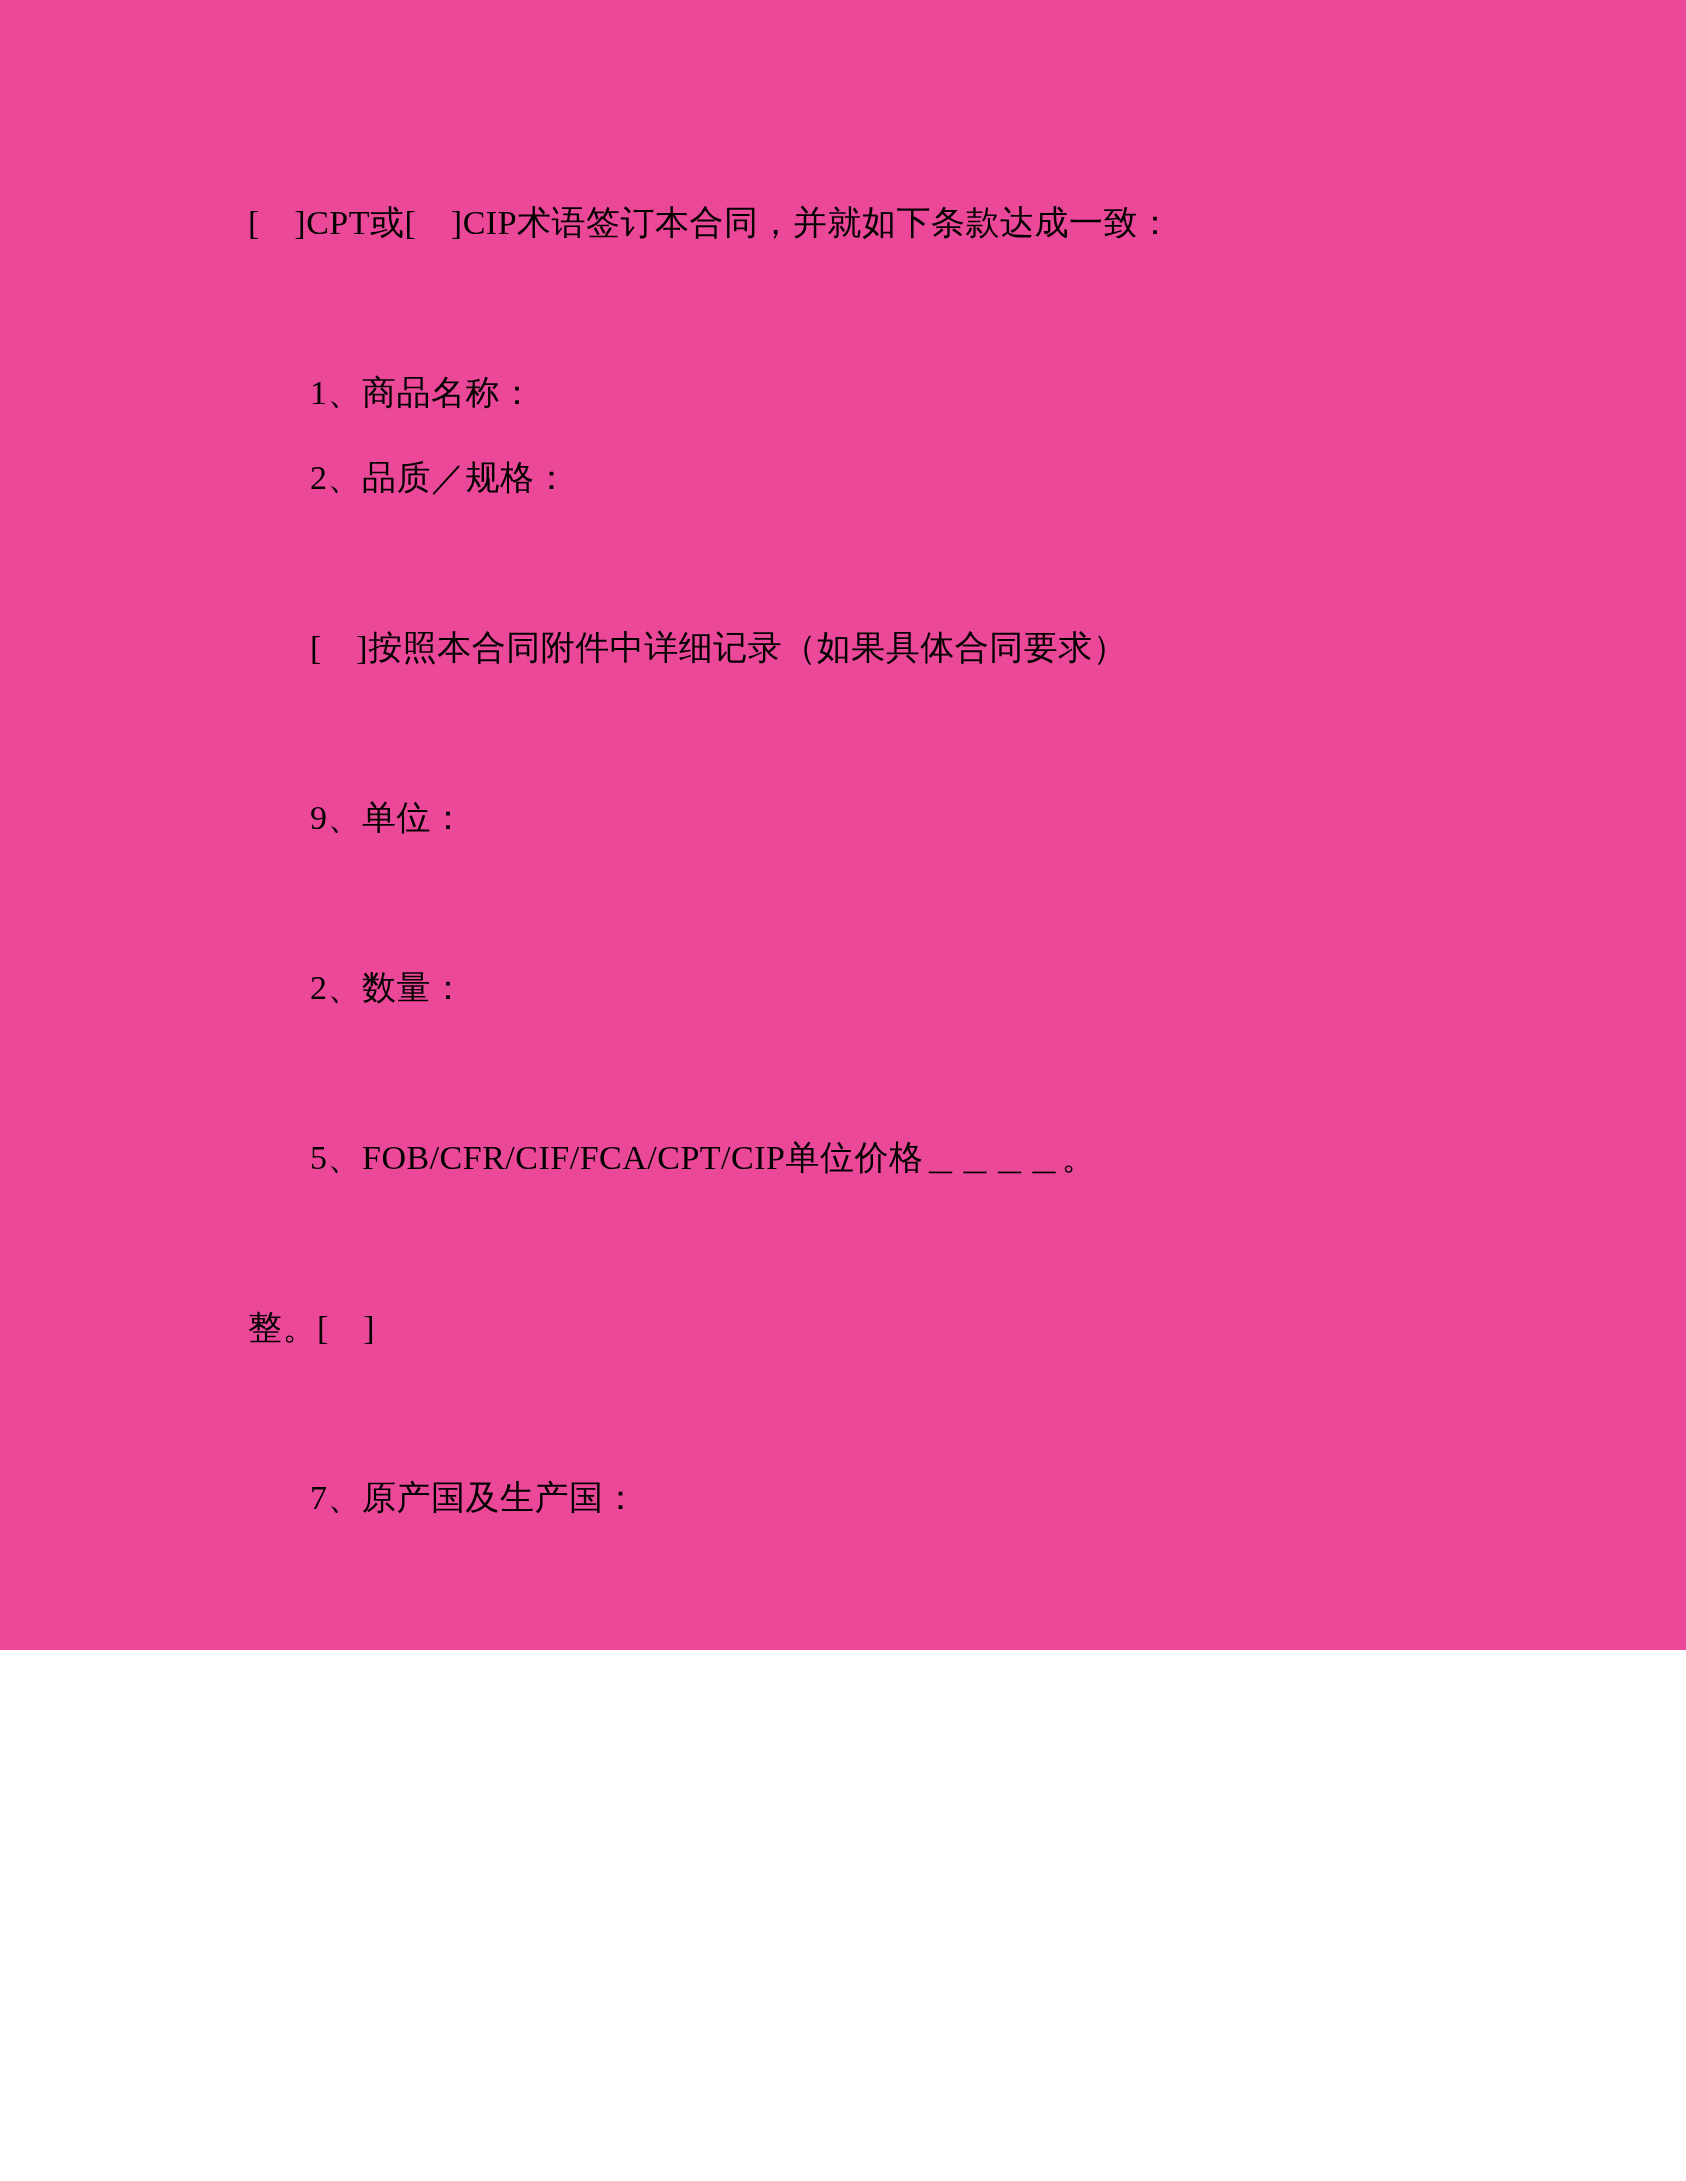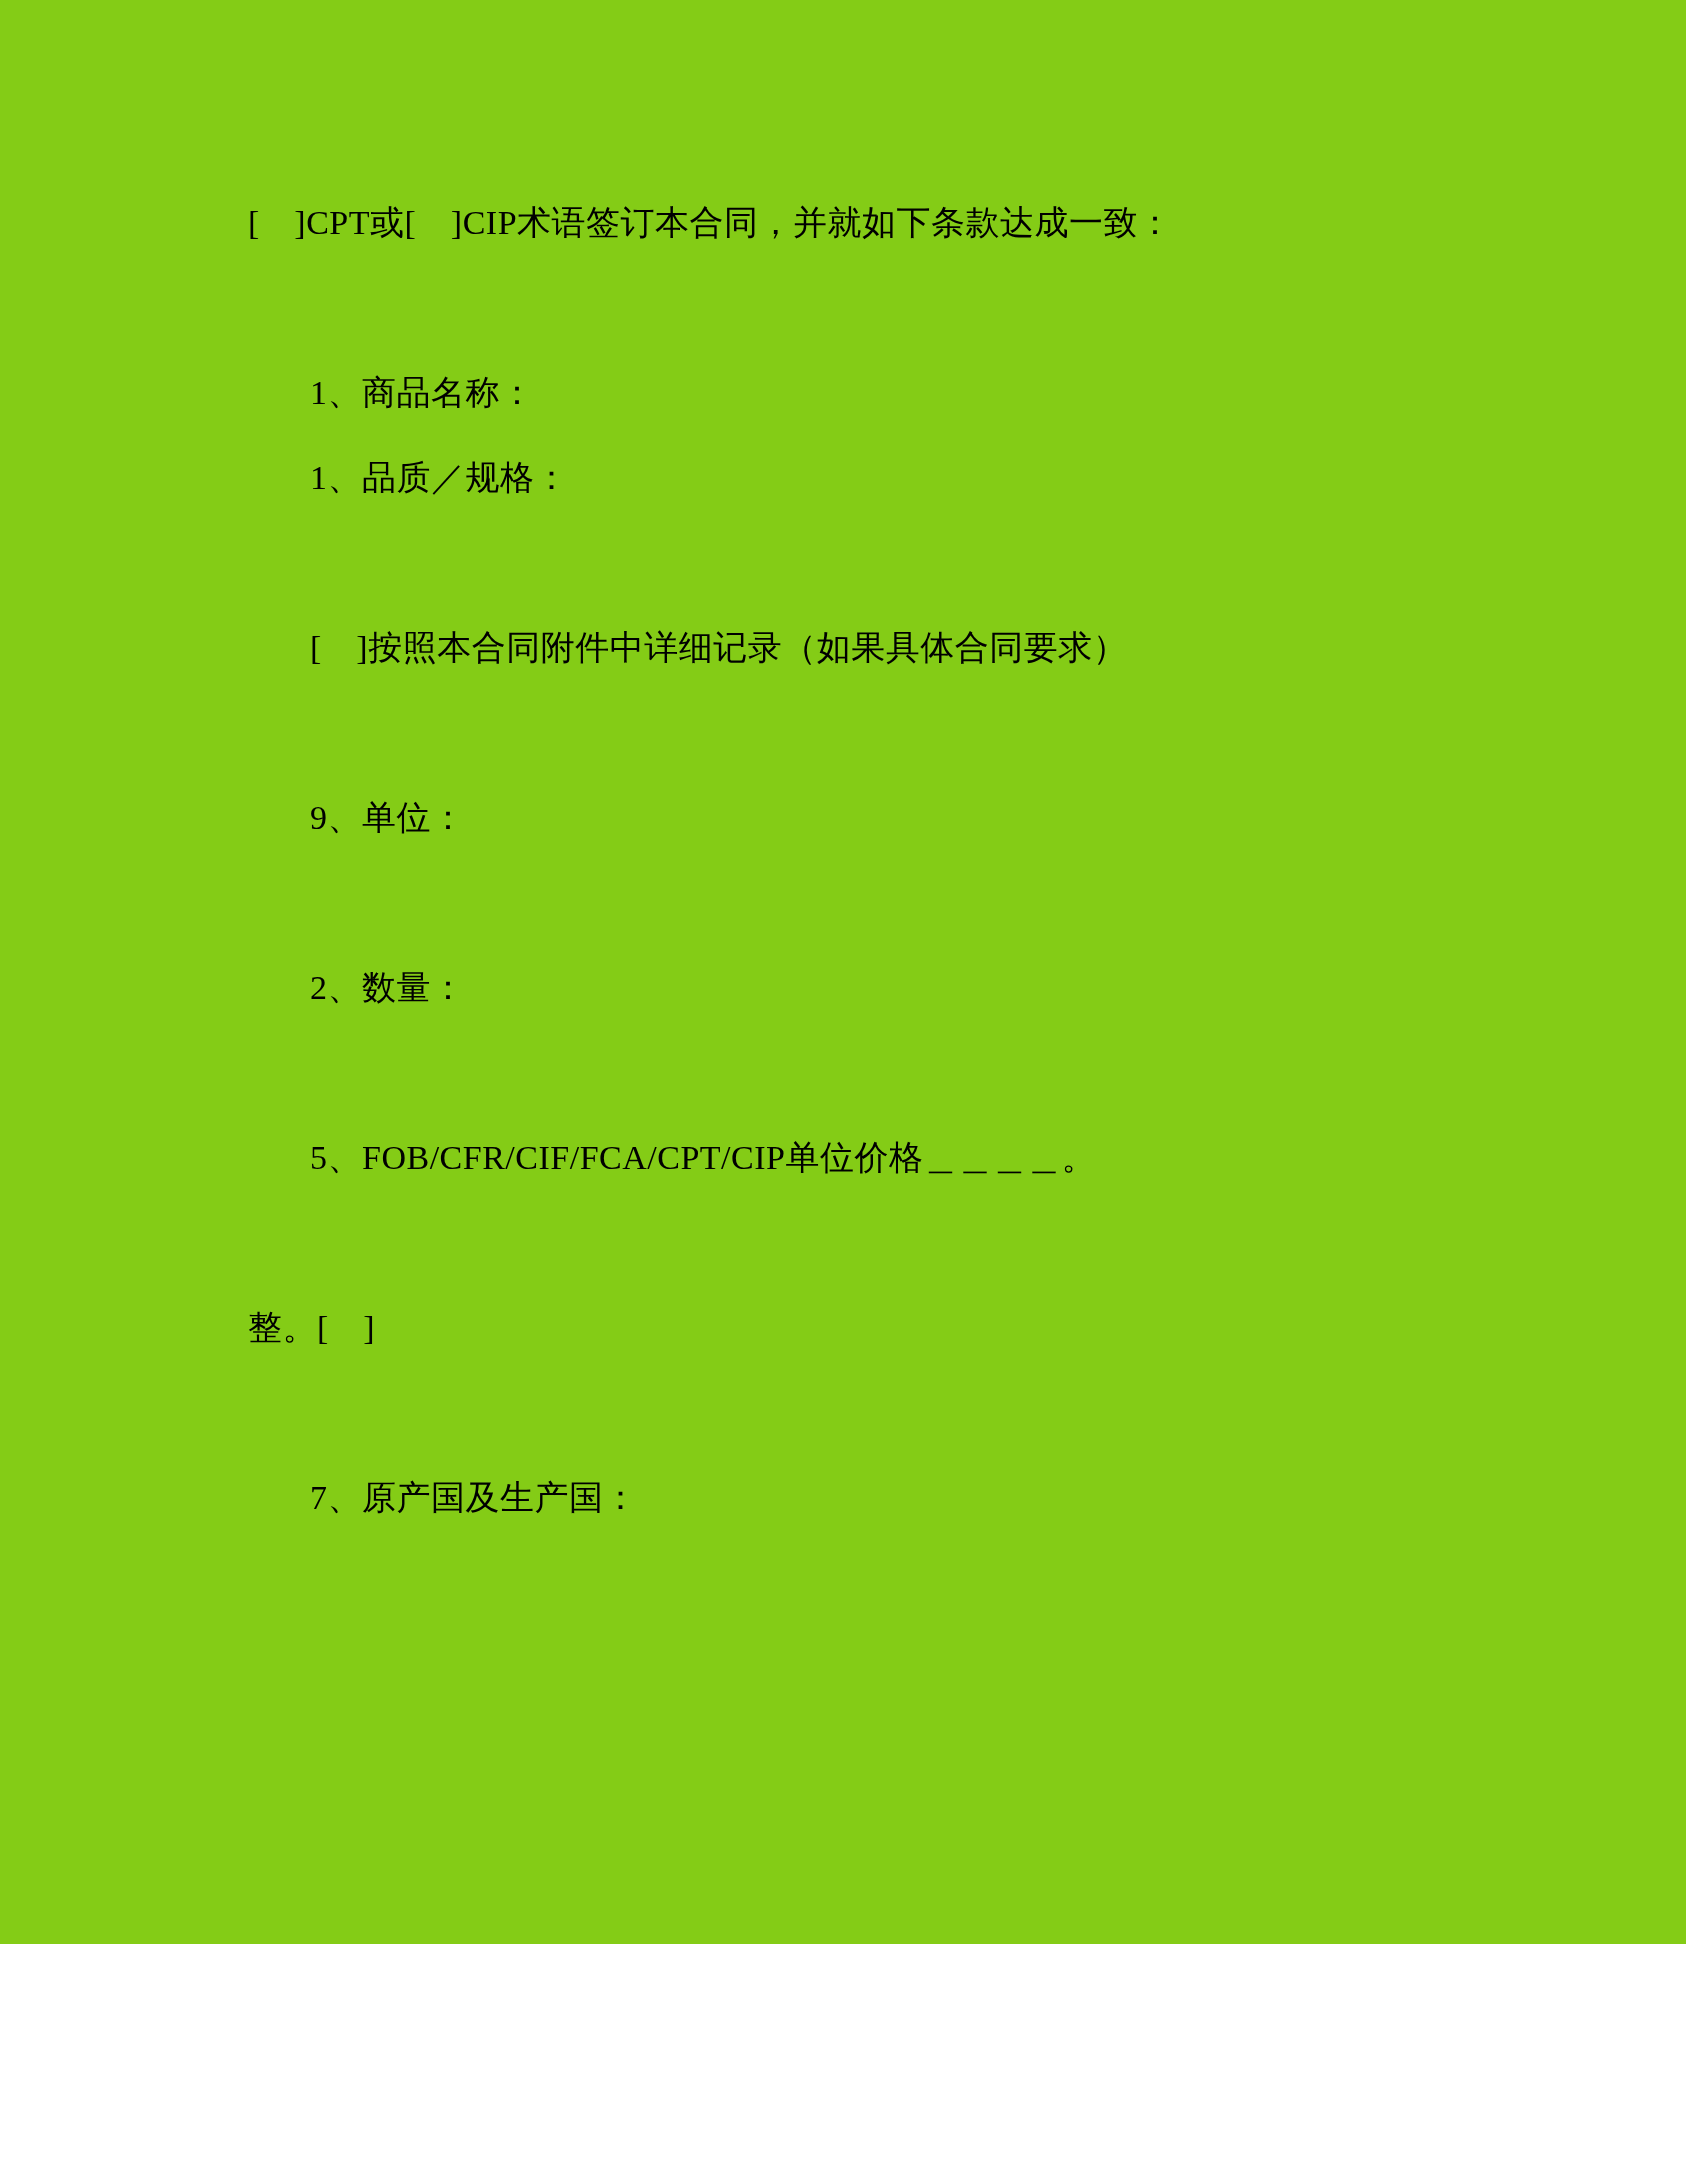--- a/index.html
+++ b/index.html
@@ -3,22 +3,22 @@
 <meta charset="utf-8">
 <style>
   html, body {
     margin: 0;
     padding: 0;
     background: #ffffff;
   }
   .page {
     position: relative;
     width: 1686px;
-    height: 1944px;
-    background: #84cc16;
+    height: 1650px;
+    background: #ec4899;
     overflow: hidden;
   }
   .doc-body {
     position: absolute;
     top: 180px;
     left: 248px;
     width: 1249px;
     font-family: "Liberation Serif", "DejaVu Serif", serif;
     font-size: 34px;
     line-height: 85px;
@@ -36,21 +36,21 @@
     margin-bottom: 85px;
   }
 </style>
 </head>
 <body>
 
 <div class="page">
   <div class="doc-body" id="lines-container">
       <div class="doc-line blank-after">[　]CPT或[　]CIP术语签订本合同，并就如下条款达成一致：</div>
       <div class="doc-line indent">1、商品名称：</div>
-      <div class="doc-line indent blank-after">1、品质／规格：</div>
+      <div class="doc-line indent blank-after">2、品质／规格：</div>
       <div class="doc-line indent blank-after">[　]按照本合同附件中详细记录（如果具体合同要求）</div>
       <div class="doc-line indent blank-after">9、单位：</div>
       <div class="doc-line indent blank-after">2、数量：</div>
       <div class="doc-line indent blank-after">5、FOB/CFR/CIF/FCA/CPT/CIP单位价格＿＿＿＿。</div>
       <div class="doc-line blank-after">整。[　]</div>
       <div class="doc-line indent">7、原产国及生产国：</div>
     </div>
 </div>
 
 

